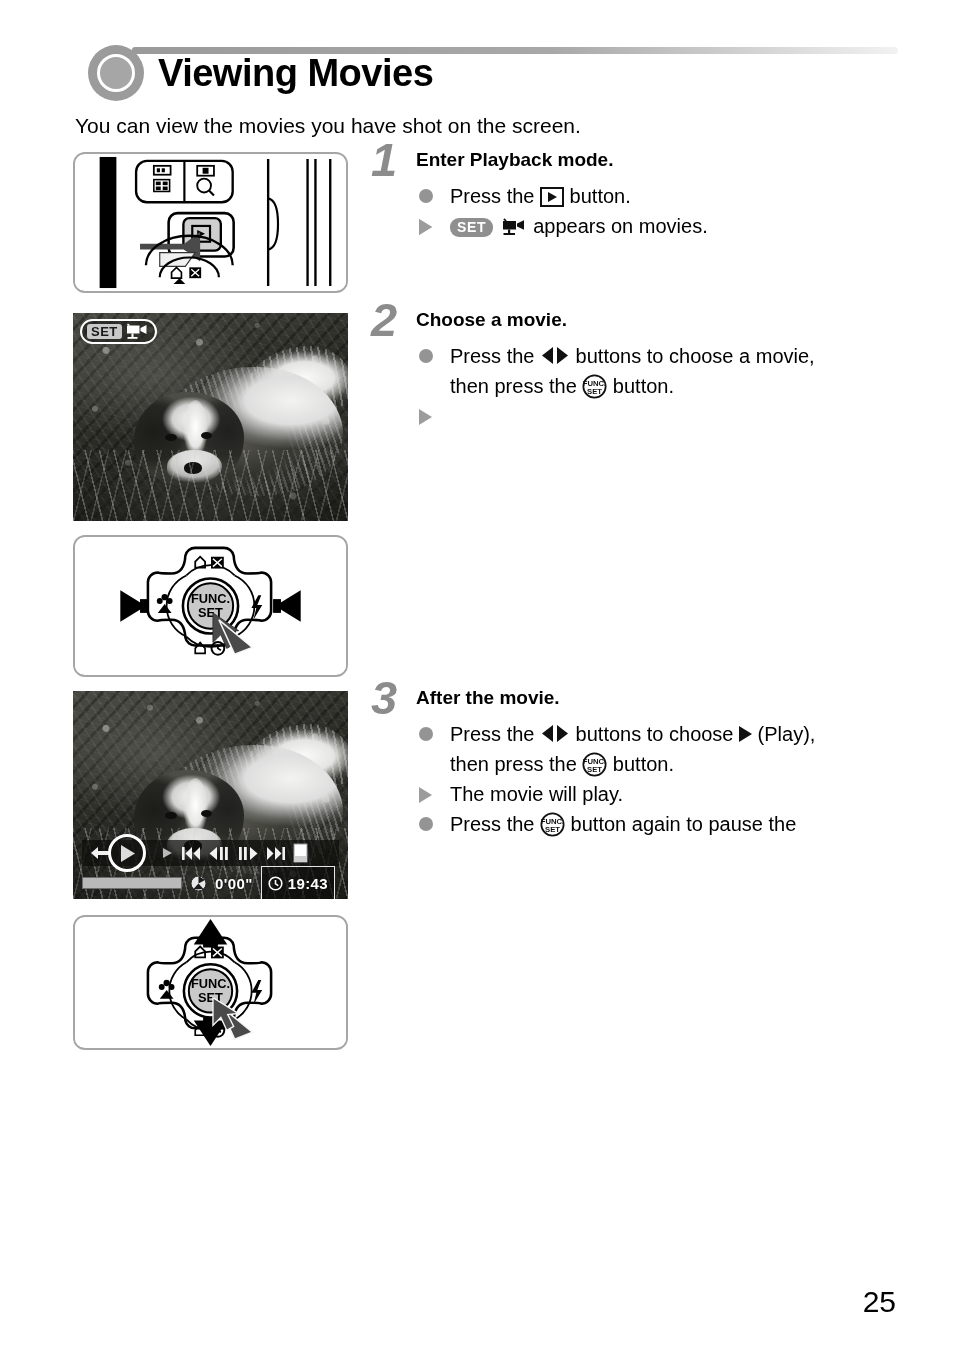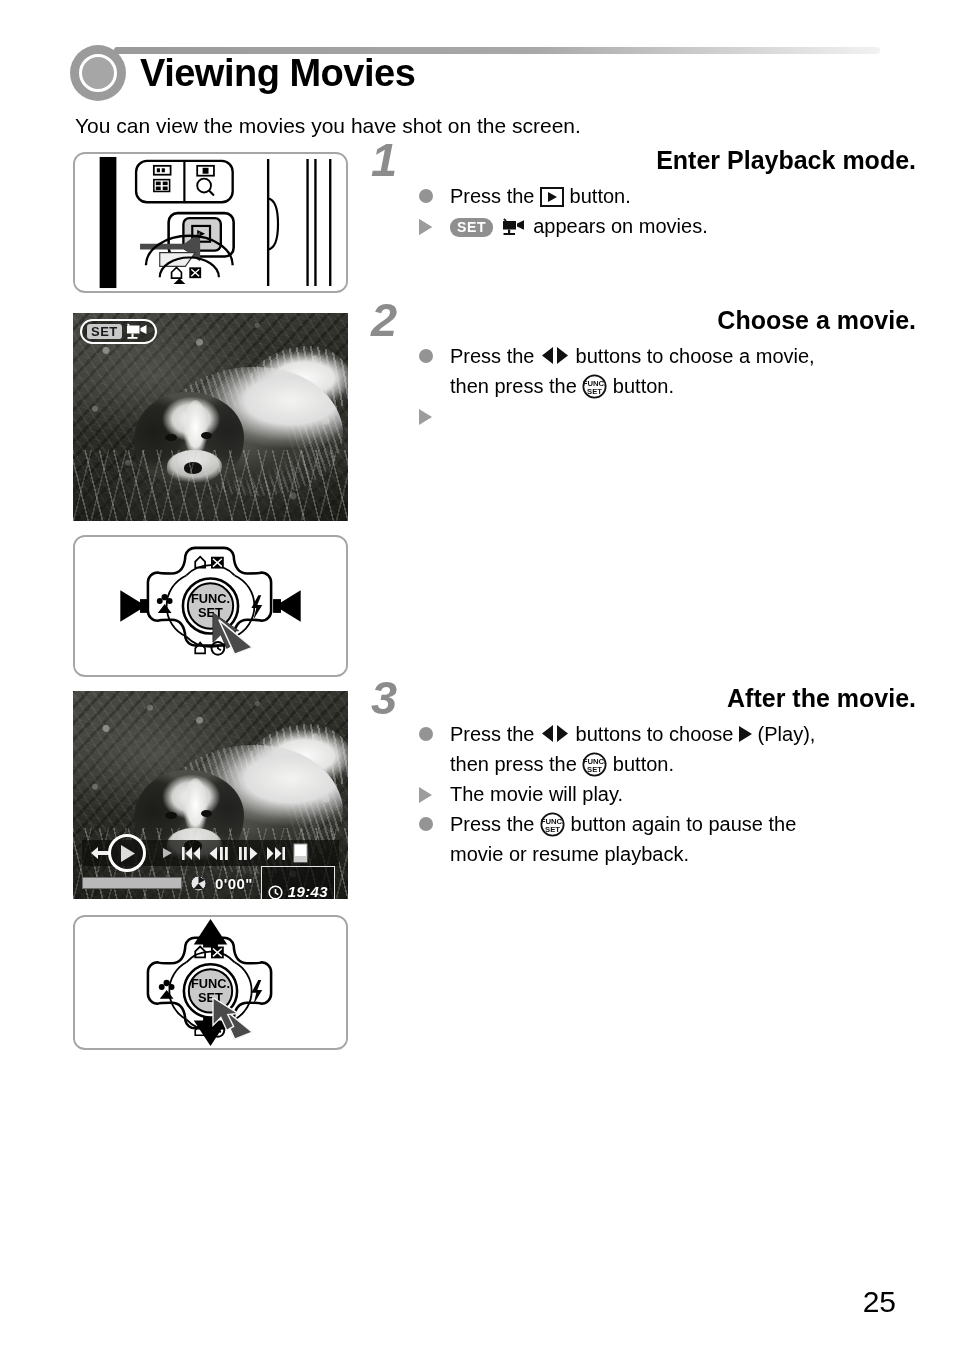--- a/index.html
+++ b/index.html
@@ -12,21 +12,21 @@
     height: 1345px;
     position: relative;
     font-family: "Liberation Sans", sans-serif;
     color: #000;
     overflow: hidden;
   }
 
   
   #header {
     position: absolute;
-    left: 70px;
+    left: 88px;
     top: 45px;
     width: 810px;
     height: 55px;
   }
   #header-bar {
     position: absolute;
     left: 44px;
     top: 2px;
     width: 766px;
     height: 7px;
@@ -282,27 +282,26 @@
     box-sizing: border-box;
   }
   .elapsed {
     color: #ffffff;
     font-size: 15px;
     font-weight: bold;
     letter-spacing: .4px;
     text-shadow: 0 0 3px #000;
   }
   .time-box {
-    display: flex; align-items: flex-end; gap: 5px;
+    display: flex; align-items: center; gap: 5px;
     background: rgba(10,10,9,.7);
     border: 1px solid #e6e6e6;
     padding: 0px 6px;
     height: 35px;
     box-sizing: border-box;
-    font-style: italic;
   }
   .time-val {
     color: #ffffff;
     font-size: 15px;
     font-weight: bold;
     letter-spacing: .4px;
   }
 
   
   .step {
@@ -325,25 +324,24 @@
     font-size: 47px;
     font-weight: bold;
     font-style: italic;
     color: #8c8c8c;
     line-height: 47px;
     width: 44px;
   }
   .step-title {
     position: relative;
     margin-left: 45px;
-    font-size: 25px;
+    font-size: 19px;
     font-weight: bold;
     line-height: 34px;
     white-space: nowrap;
-    text-align: right;
   }
   .bullets { margin-left: 45px; margin-top: 4px; }
   .bullet {
     position: relative;
     padding-left: 34px;
     font-size: 20px;
     line-height: 30px;
     margin-bottom: 0px;
   }
   .bullet .marker {
@@ -842,21 +840,20 @@
 
     <div class="bullet">
       <span class="marker">
           <span class="dot-marker"></span>
         </span>
       <span>Press the </span><svg class="ic ic-func" viewBox="0 0 26 26">
         <circle cx="13" cy="13" r="11.6" fill="#fff" stroke="#111" stroke-width="1.8"></circle>
         <text x="13" y="12.5" font-family="'Liberation Sans',sans-serif" font-size="8" font-weight="bold" text-anchor="middle" fill="#111">FUNC.</text>
         <text x="13" y="21" font-family="'Liberation Sans',sans-serif" font-size="8" font-weight="bold" text-anchor="middle" fill="#111">SET</text>
       </svg><span> button again to pause the</span>
-      <span class="line2">movie or resume playback.</span>
     </div>
 
 
 
   </div>
 </div>
 
 <div id="page-number">25</div>
 
 </body></html>

